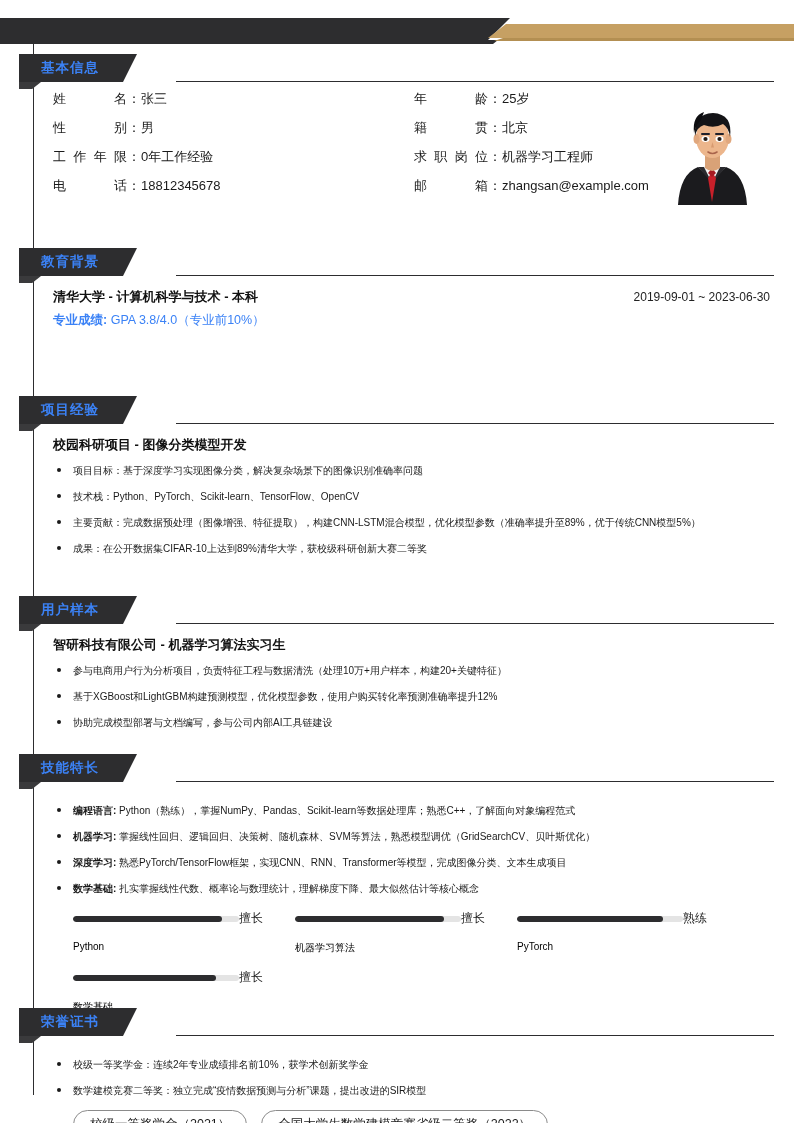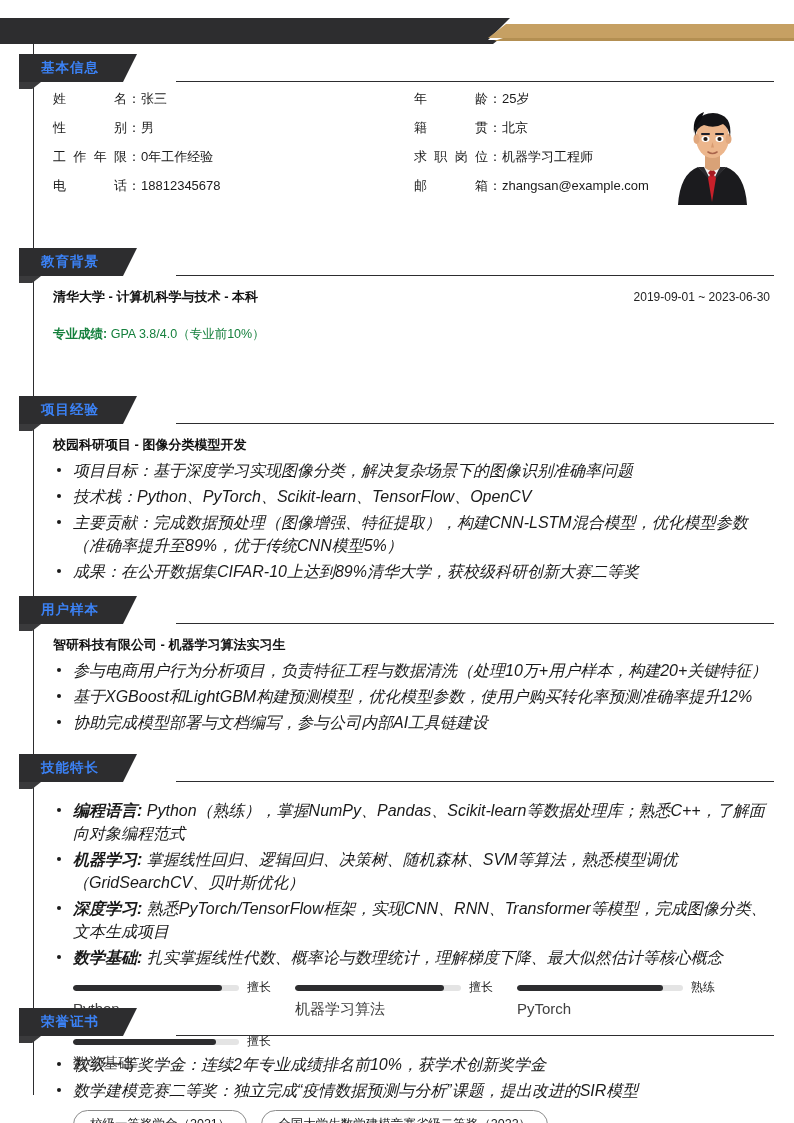--- a/index.html
+++ b/index.html
@@ -93,46 +93,45 @@
   .photo {
     position: absolute; left: 668px; top: 100px;
     width: 89px; height: 105px;
     overflow: hidden; background: #fdfdfd;
   }
 
   
   .line-title { font-size: 13px; font-weight: bold; color: #111; }
   .row-between { display: flex; justify-content: space-between; align-items: baseline; }
   .date { font-size: 12px; color: #222; font-weight: normal; }
-  .para { font-size: 12.5px; line-height: 23px; color: #15803d; margin-top: 17px; }
+  .para { font-size: 12.5px; line-height: 23px; color: #3b82f6; margin-top: 3px; }
   .para b { font-weight: bold; }
   ul.bullets { list-style: none; margin-top: 5px; }
   ul.bullets li {
     position: relative; padding-left: 20px;
-    font-size: 16px; line-height: 23px; color: #1a1a1a;
+    font-size: 10px; line-height: 23px; color: #1a1a1a;
     margin-bottom: 3px;
-    font-style: italic;
   }
   ul.bullets li::before {
     content: ""; position: absolute; left: 4px; top: 9px;
     width: 4px; height: 4px; border-radius: 50%; background: #1a1a1a;
   }
   ul.bullets li b { font-weight: bold; }
 
   
   .bars { display: flex; flex-wrap: wrap; margin-top: 10px; padding-left: 20px; }
   .bar-item { width: 222px; margin-bottom: 14px; }
-  .bar-top { display: flex; align-items: center; gap: 8px; }
+  .bar-top { display: flex; align-items: center; gap: 0; }
   .bar-track {
     width: 166px; height: 6px; border-radius: 3px; background: #e4e4e4;
     position: relative; overflow: hidden;
   }
   .bar-fill { position: absolute; left: 0; top: 0; height: 6px; border-radius: 3px; background: #2d2d2f; }
   .bar-level { font-size: 12px; color: #1a1a1a; }
-  .bar-name { font-size: 15px; color: #404040; margin-top: 4px; }
+  .bar-name { font-size: 10px; color: #000000; margin-top: 14px; }
 
   
   .tags { display: flex; gap: 14px; padding-left: 20px; margin-top: 8px; }
   .tag {
     border: 1px solid #8b8b8b; border-radius: 16px;
     padding: 5px 16px; font-size: 12.5px; color: #1a1a1a;
     white-space: nowrap; background: #fff;
   }
 </style>
 </head>

